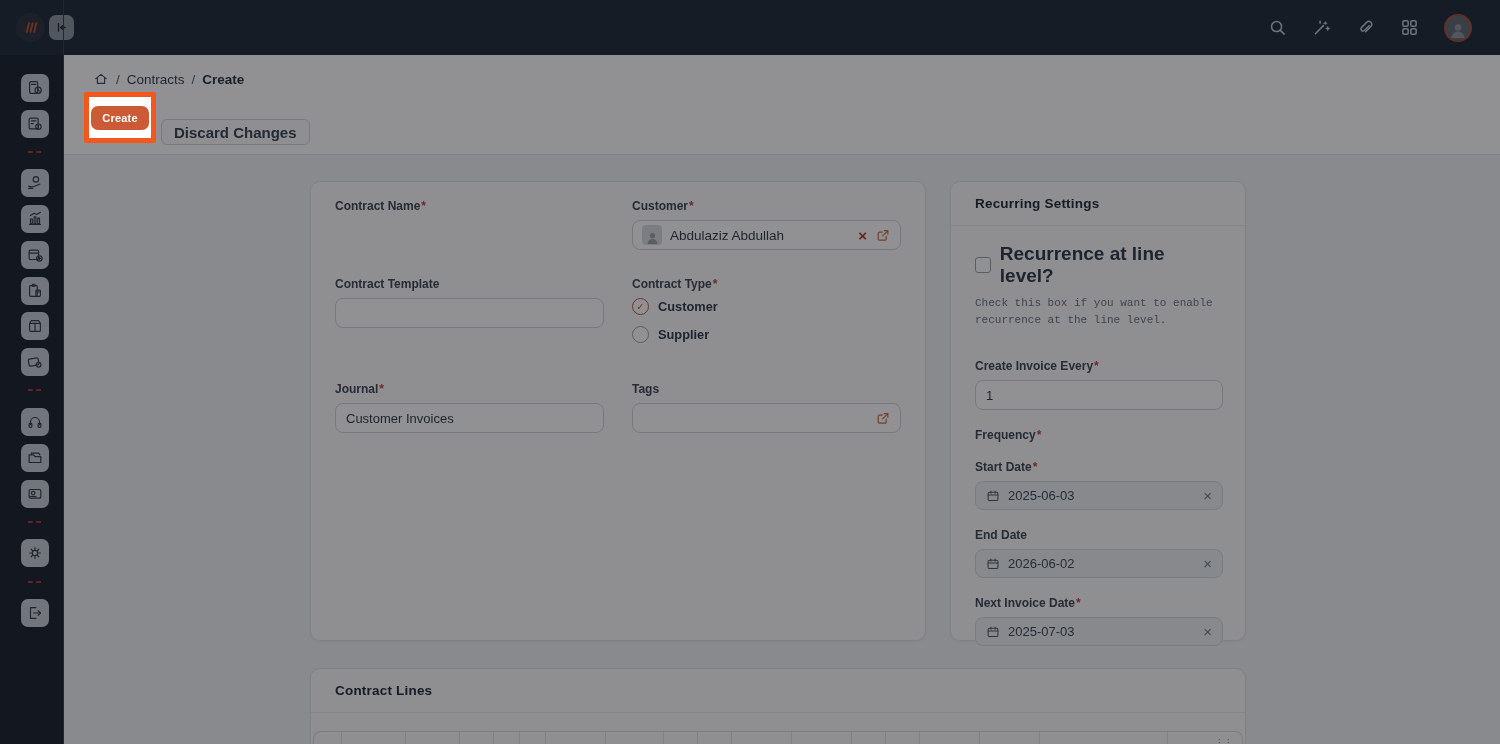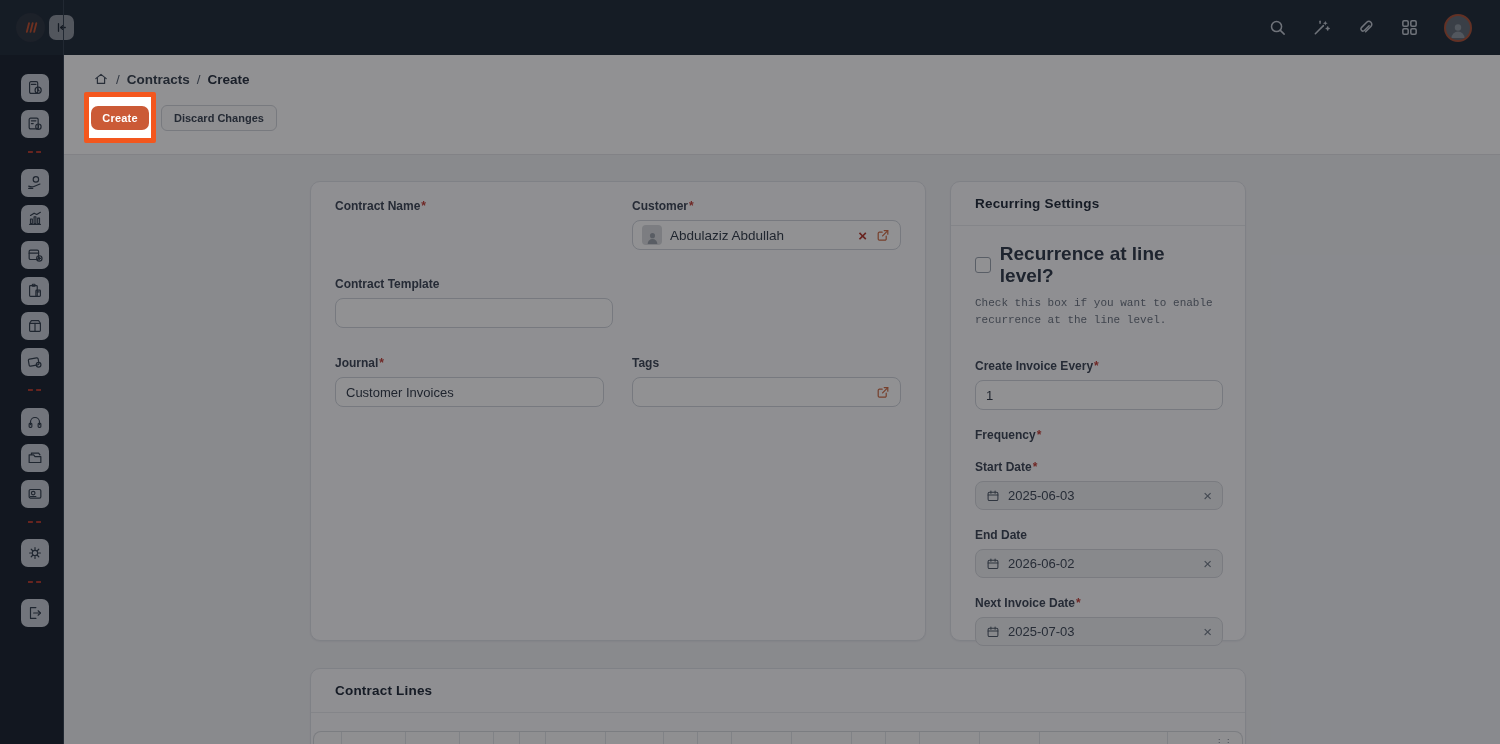--- a/index.html
+++ b/index.html
@@ -31,24 +31,24 @@
   .tb-icons .ic svg { width:19px; height:19px; stroke:currentColor; fill:none; stroke-width:1.6; stroke-linecap:round; stroke-linejoin:round; }
   .avatar { width:28px; height:28px; border-radius:50%; background:#626b75; border:2px solid #aa5137;
             display:flex; align-items:flex-end; justify-content:center; overflow:hidden; cursor:pointer; }
   .avatar svg { width:20px; height:20px; fill:#8d959f; }
   
   .header-strip { position:absolute; left:64px; top:55px; width:1436px; height:100px; background:#ffffff; border-bottom:1px solid #e3e4e8; }
   .breadcrumb { position:absolute; left:93px; top:71px; display:flex; align-items:center; gap:7px; font-size:13.5px; color:#36404e; }
   .breadcrumb .home { width:16px; height:16px; color:#424d5c; cursor:pointer; }
   .breadcrumb .home svg { width:16px; height:16px; stroke:currentColor; fill:none; stroke-width:1.5; stroke-linecap:round; stroke-linejoin:round; }
   .breadcrumb .sep { color:#54606f; font-weight:400; }
-  .bc-link { font-weight:700; cursor:pointer; }
+  .bc-link { font-weight:400; cursor:pointer; }
   .bc-current { font-weight:700; color:#27313f; }
-  .btn-discard { position:absolute; left:161px; top:105px; height:26px; padding:0 12px; background:#fbfbfc;
-            border:1px solid #d2d5da; border-radius:6px; font-family:inherit; font-size:11px; font-weight:600; color:#3a4452; cursor:pointer; }
+  .btn-discard { position:absolute; left:161px; top:119px; height:26px; padding:0 12px; background:#fbfbfc;
+            border:1px solid #d2d5da; border-radius:6px; font-family:inherit; font-size:15px; font-weight:600; color:#3a4452; cursor:pointer; }
   
   .card { position:absolute; background:#fcfcfd; border:1px solid #dfe2e7; border-radius:10px; box-shadow:0 1px 2px rgba(20,25,35,.05); }
   .card-head { height:44px; display:flex; align-items:center; padding:0 24px; border-bottom:1px solid #e7e9ed; }
   .card-title { font-size:13.5px; font-weight:700; color:#202a39; letter-spacing:.2px; }
   .card-body { padding:17px 24px 0; }
   #card-info  { left:310px; top:181px; width:616px; height:460px; }
   #card-recur { left:950px; top:181px; width:296px; height:460px; }
   #card-lines { left:310px; top:668px; width:936px; height:150px; }
   .f-row { display:flex; gap:28px; margin-bottom:27px; }
   .field { width:278px; }
@@ -287,20 +287,33 @@
                   <line x1="16" y1="4.5" x2="9.5" y2="11"></line>
                 </svg></span>
           </div>
         </div>
       </div>
       <div class="f-row" style="margin-bottom:28px">
         <div class="field">
           <label class="f-label"><span>Contract Template</span></label>
           <input class="inp" value="" style="">
         </div>
+        <div class="field">
+          <label class="f-label"><span>Contract Type</span><span class="req">*</span></label>
+          <div class="radio-row">
+            <span class="radio sel">
+                <span class="chk">✓</span>
+              </span>
+            <span class="radio-label">Customer</span>
+          </div>
+          <div class="radio-row">
+            <span class="radio"></span>
+            <span class="radio-label">Supplier</span>
+          </div>
+        </div>
       </div>
       <div class="f-row">
         <div class="field">
           <label class="f-label"><span>Journal</span><span class="req">*</span></label>
           <input class="inp" style="font-size: 13px;" value="Customer Invoices">
         </div>
         <div class="field">
           <label class="f-label"><span>Tags</span></label>
           <div class="pill">
             <span class="grow"></span>

